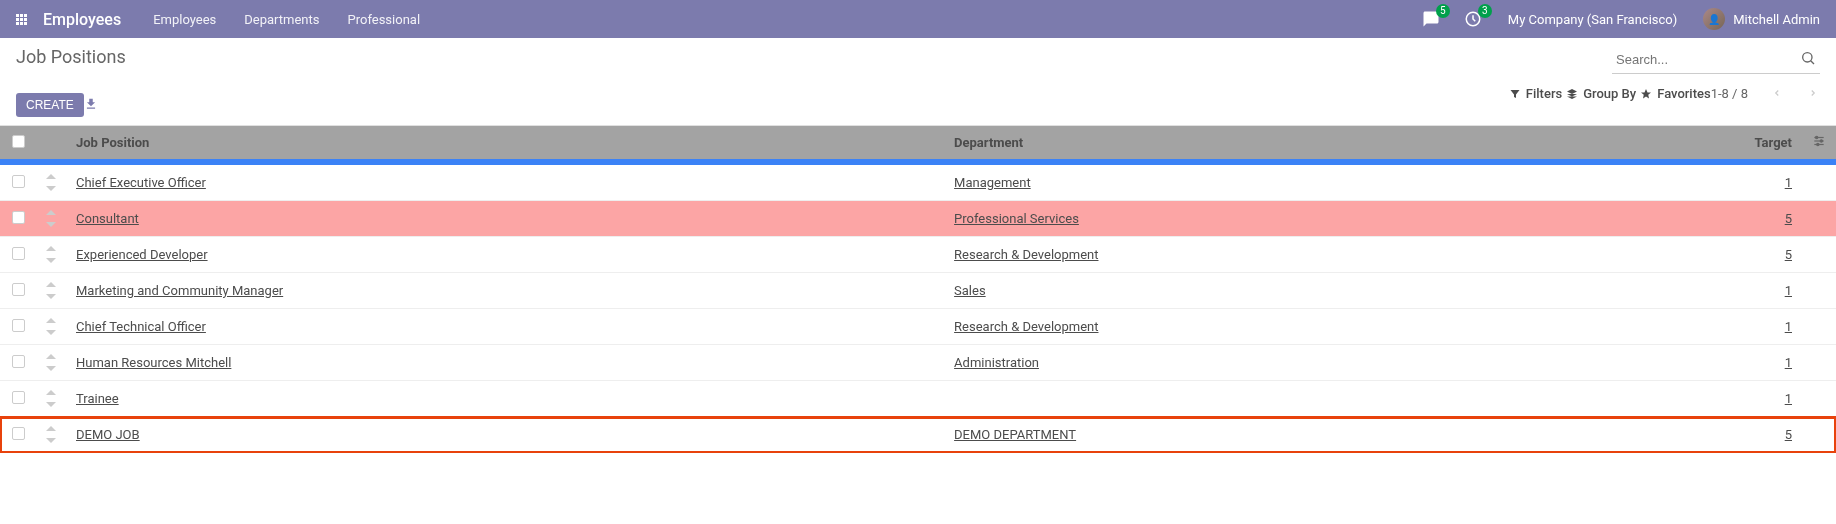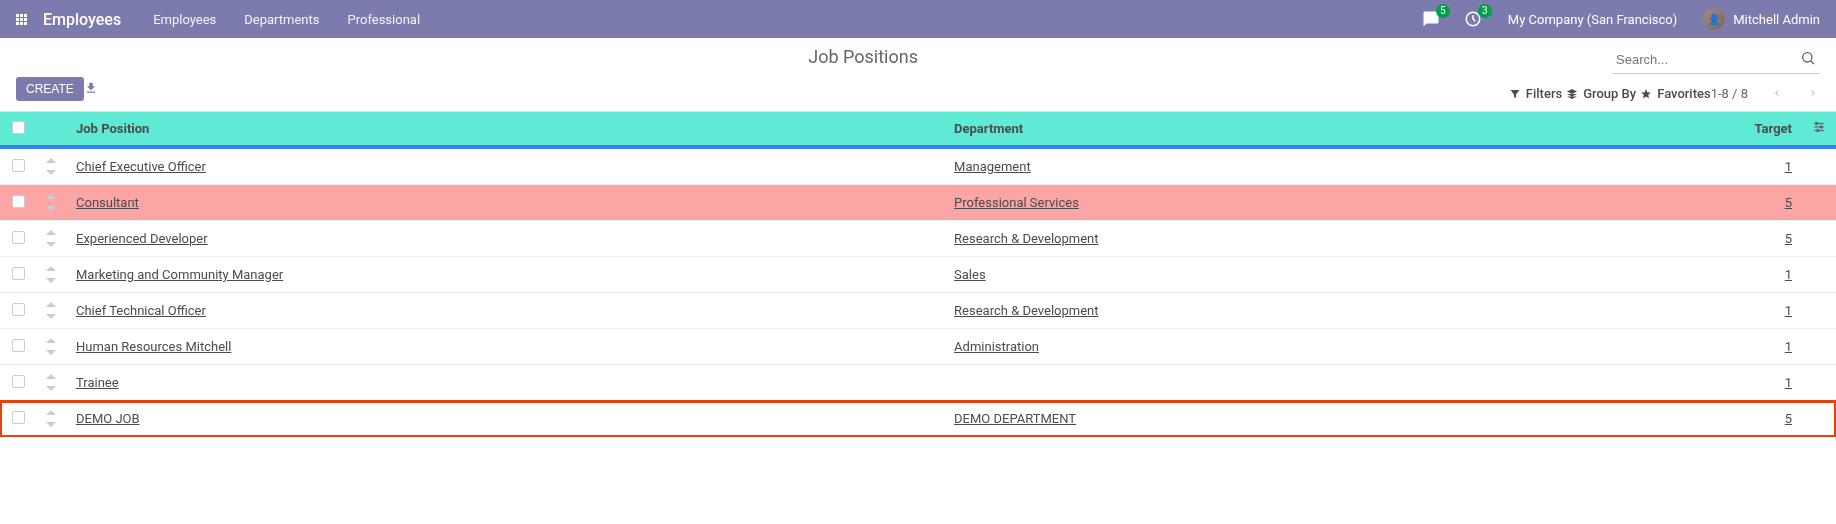--- a/index.html
+++ b/index.html
@@ -105,22 +105,21 @@
       padding: 8px 16px;
       border-bottom: 1px solid #e0e0e0;
       align-items: flex-start;
     }
     .cp-left {
       flex: 1;
     }
     .breadcrumb {
       font-size: 18px;
       color: #666666;
-      margin-bottom: 10px;
-      text-align: right;
+      margin-bottom: 26px;
     }
     .cp-buttons {
       display: flex;
       align-items: center;
     }
     .btn-create {
       background: #7C7BAD;
       color: #fff;
       border: none;
       padding: 5px 10px;
@@ -186,22 +185,22 @@
     .pager-arrow {
       color: #ccc;
       cursor: pointer;
       padding: 2px;
     }
     table {
       width: 100%;
       border-collapse: collapse;
     }
     thead {
-      background: #5eead4;
-      border-bottom: 4px solid #3b82f6;
+      background: #a3a3a3;
+      border-bottom: 6px solid #3b82f6;
       border-radius: 13px;
     }
     th {
       text-align: left;
       font-weight: 700;
       padding: 8px 10px;
       font-size: 13px;
       color: #4c4c4c;
     }
     th.target-col, td.target-col {

